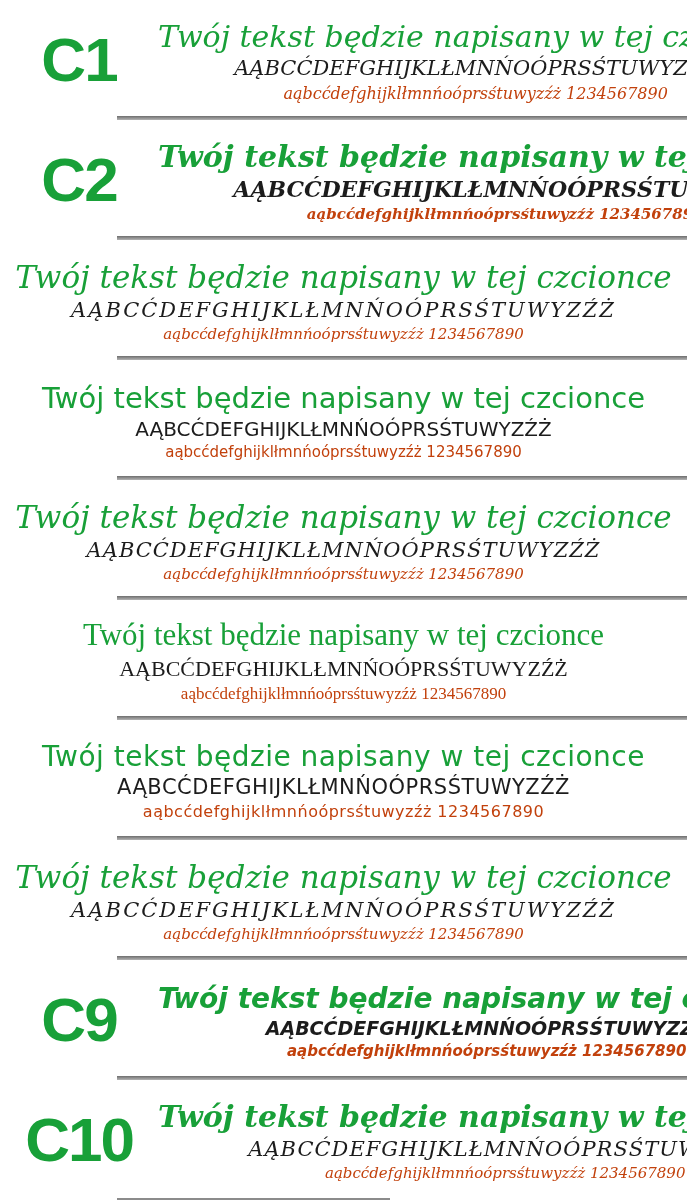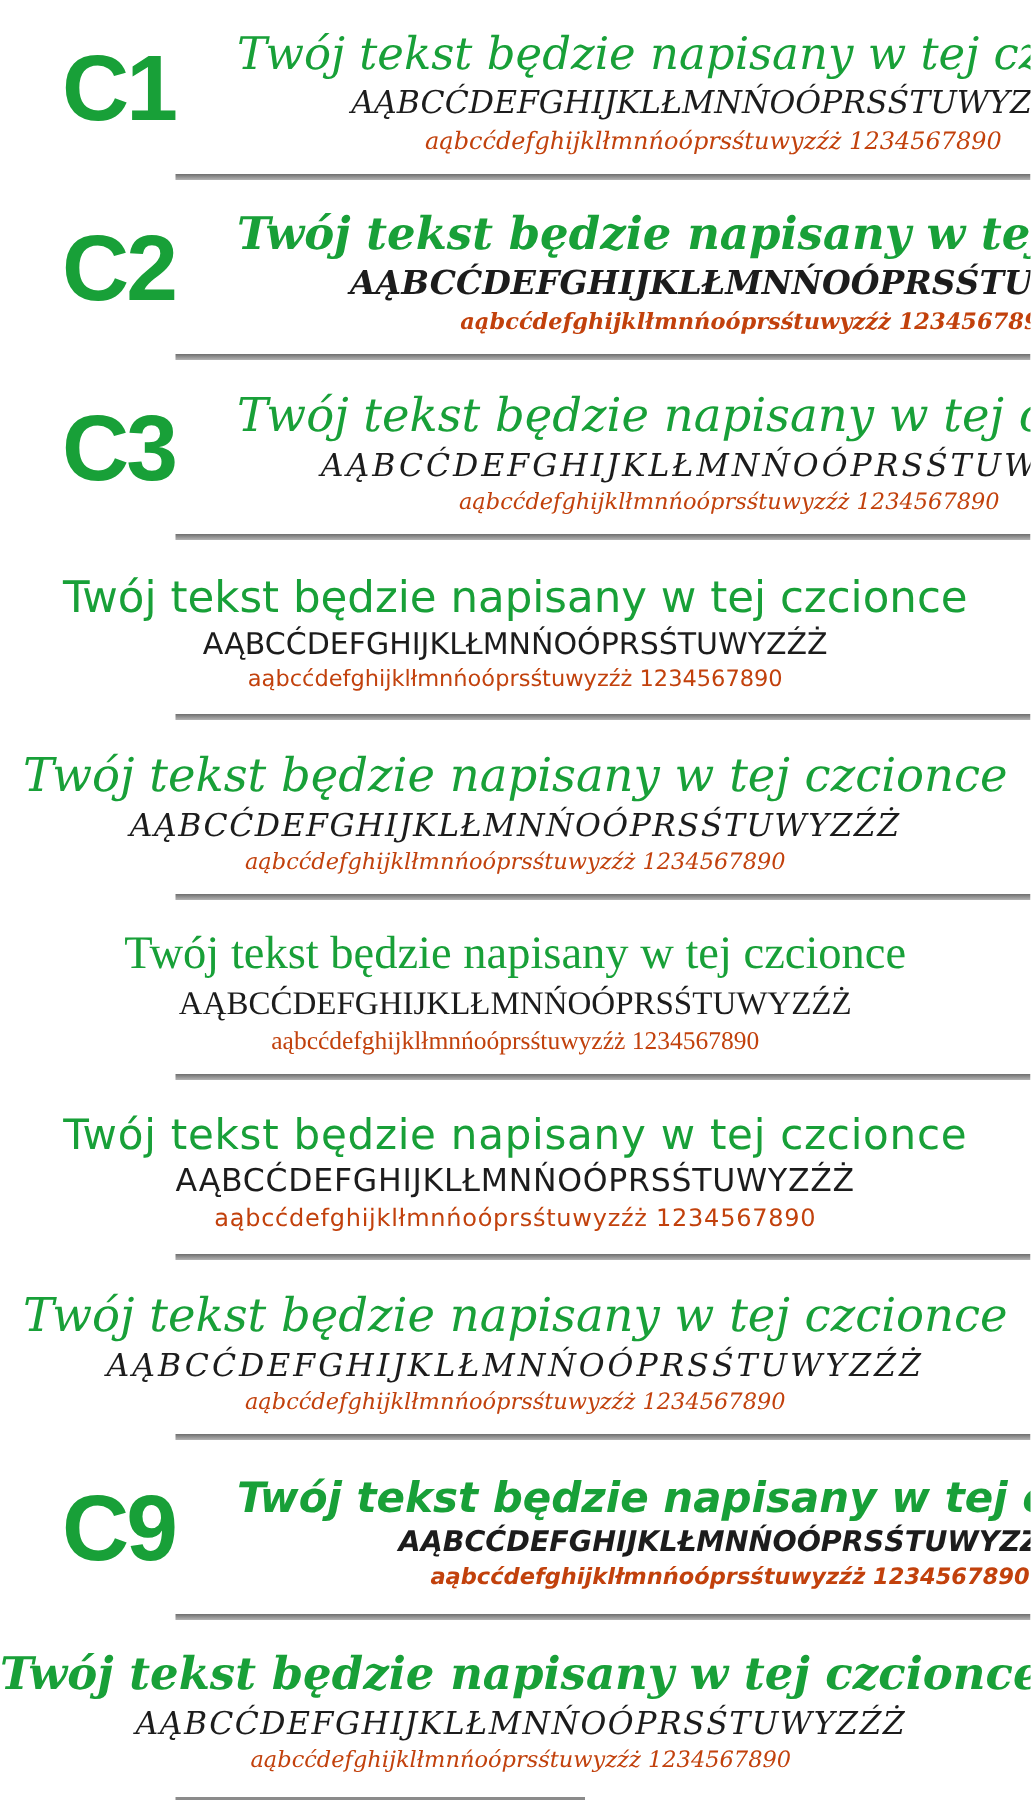--- a/index.html
+++ b/index.html
@@ -78,21 +78,20 @@
     <div class="label">C2</div>
     <div class="texts">
       <div class="sample">Twój tekst będzie napisany w tej czcionce</div>
       <div class="caps">AĄBCĆDEFGHIJKLŁMNŃOÓPRSŚTUWYZŹŻ</div>
       <div class="lower">aąbcćdefghijklłmnńoóprsśtuwyzźż 1234567890</div>
     </div>
     <div class="divider"></div>
   </section>
 
   <section class="row f3">
-    <div class="label">C3</div>
     <div class="texts">
       <div class="sample">Twój tekst będzie napisany w tej czcionce</div>
       <div class="caps">AĄBCĆDEFGHIJKLŁMNŃOÓPRSŚTUWYZŹŻ</div>
       <div class="lower">aąbcćdefghijklłmnńoóprsśtuwyzźż 1234567890</div>
     </div>
     <div class="divider"></div>
   </section>
 
   <section class="row f4">
     <div class="texts">
@@ -143,20 +142,21 @@
     <div class="label">C9</div>
     <div class="texts">
       <div class="sample">Twój tekst będzie napisany w tej czcionce</div>
       <div class="caps">AĄBCĆDEFGHIJKLŁMNŃOÓPRSŚTUWYZŹŻ</div>
       <div class="lower">aąbcćdefghijklłmnńoóprsśtuwyzźż 1234567890</div>
     </div>
     <div class="divider"></div>
   </section>
 
   <section class="row f10">
+    <div class="label">C10</div>
     <div class="texts">
       <div class="sample">Twój tekst będzie napisany w tej czcionce</div>
       <div class="caps">AĄBCĆDEFGHIJKLŁMNŃOÓPRSŚTUWYZŹŻ</div>
       <div class="lower">aąbcćdefghijklłmnńoóprsśtuwyzźż 1234567890</div>
     </div>
     <div class="divider"></div>
   </section>
 
 </div>
 

